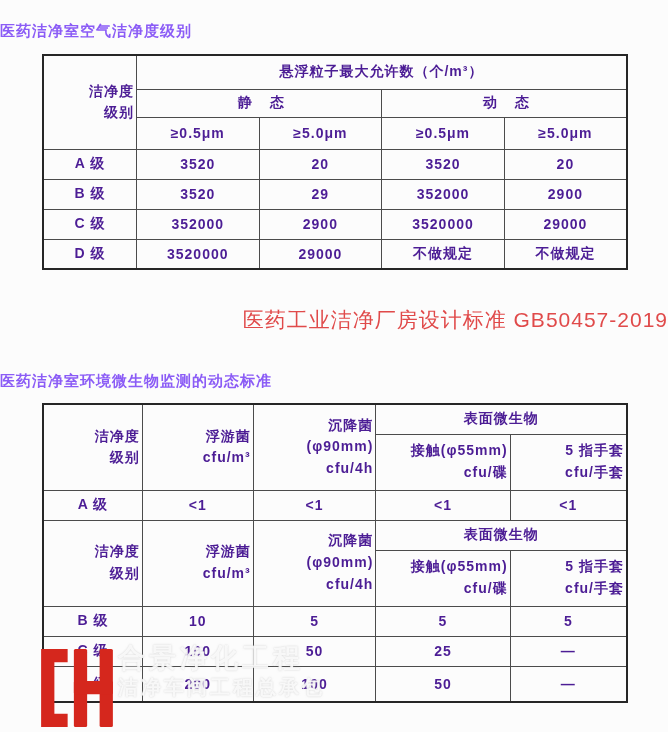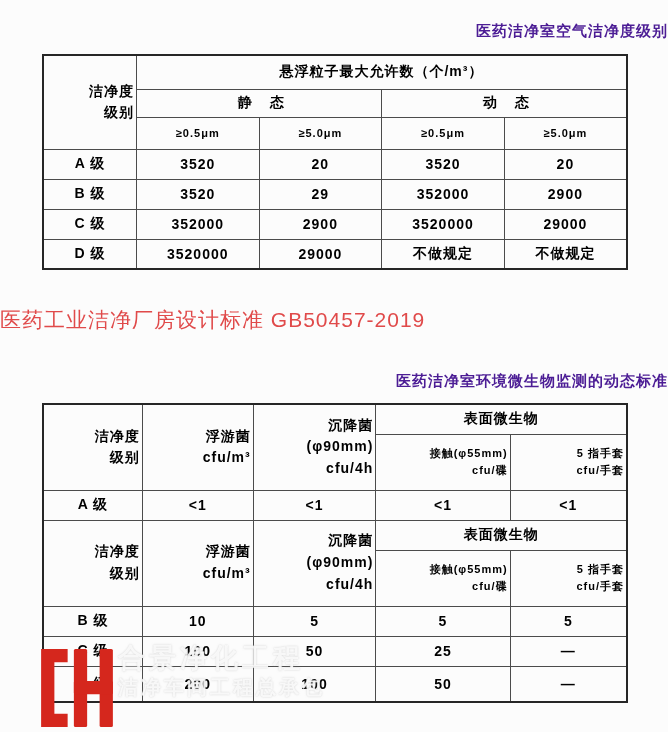--- a/index.html
+++ b/index.html
@@ -3,45 +3,45 @@
 <meta charset="utf-8">
 <style>
   html,body{margin:0;padding:0;}
   body{
     width:668px;height:732px;position:relative;overflow:hidden;
     background:#fcfcfc;
     font-family:"Liberation Sans", sans-serif;
     color:#1e1e1e;
   }
   .doc-title{
-    text-align:right;font-size:15px;font-weight:bold;color:#4c1d95;
+    text-align:left;font-size:15px;font-weight:bold;color:#8b5cf6;
     letter-spacing:1px;line-height:18px;
   }
   .title1{padding-top:22px;}
   .std-heading{
-    text-align:left;font-size:21px;color:#e04a4a;margin-top:36px;
+    text-align:right;font-size:21px;color:#e04a4a;margin-top:36px;
     letter-spacing:1px;line-height:28px;
   }
   .title2{margin-top:38px;}
   table{
     border-collapse:collapse;table-layout:fixed;
     width:586px;margin-left:42px;
     border:2px solid #262626;
     background:transparent;
   }
   .t1{margin-top:14px;}
   .t2{margin-top:13px;}
   td{
     border:1px solid #4b4b4b;
     text-align:center;vertical-align:middle;
-    font-size:14px;font-weight:bold;color:#000000;
+    font-size:14px;font-weight:bold;color:#4c1d95;
     padding:1px 2px;letter-spacing:1px;
   }
   td.hdr{font-size:14px;}
-  td.sub{font-size:11px;}
+  td.sub{font-size:14px;}
   .line{display:block;line-height:1.55;text-align:right;}
   .wide{letter-spacing:2px;padding-left:8px;}
   
   .watermark{
     position:absolute;left:36px;top:642px;width:560px;height:90px;
     pointer-events:none;
   }
   .wm-logo{position:absolute;left:2px;top:2px;width:78px;height:88px;}
   .wm-text{
     position:absolute;left:82px;top:0;white-space:nowrap;

